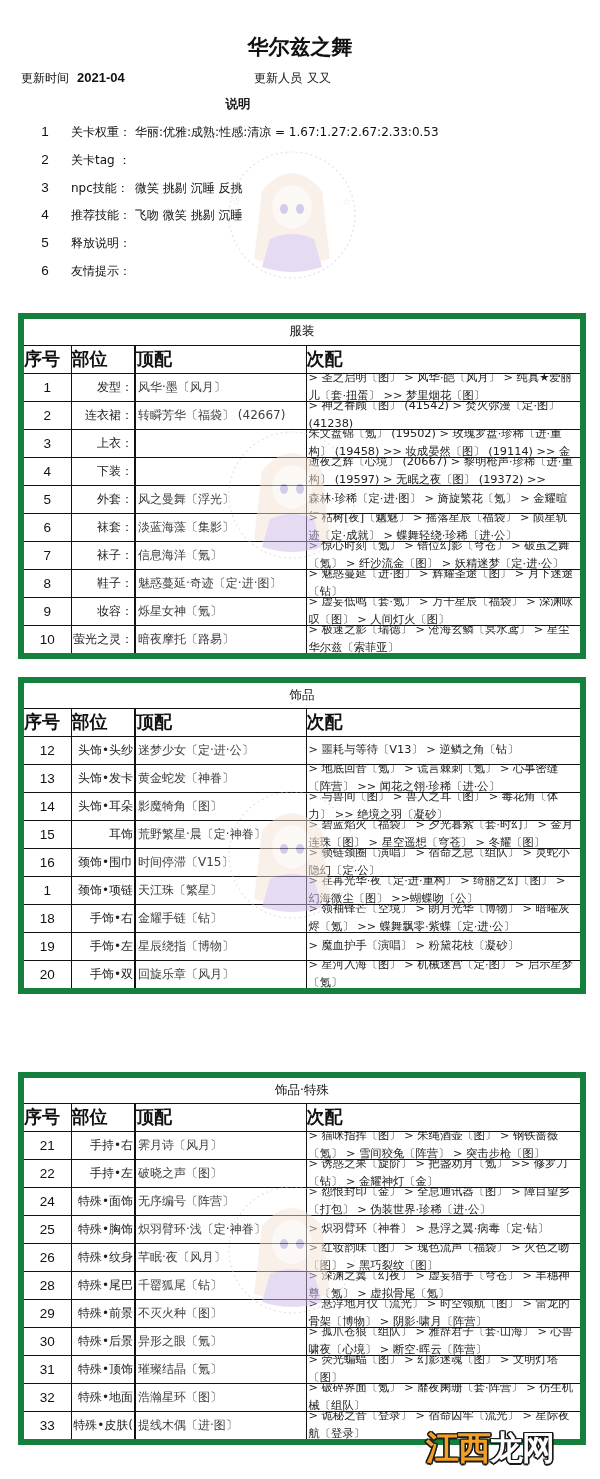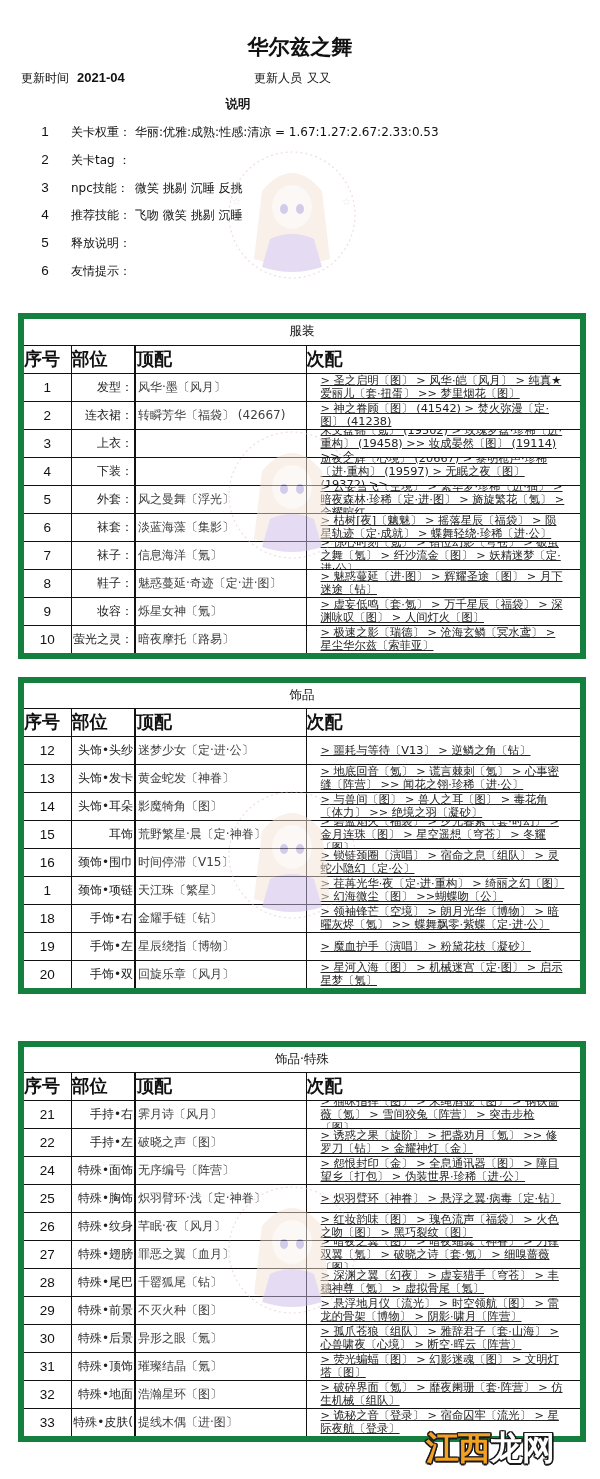--- a/index.html
+++ b/index.html
@@ -34,21 +34,21 @@
   .grid th, .grid td { border: 1px solid #111; padding: 0; height: 28px; overflow: hidden; }
   .grid th.tbl-title { font-size: 12.5px; font-weight: normal; text-align: center; height: 28px; }
   .grid.first th.tbl-title { height: 29px; }
   .grid tr.hdr th { font-size: 18px; font-weight: bold; text-align: left; }
   .grid td:nth-child(2), .grid tr.hdr th:nth-child(2) { border-right: 2px solid #111; }
   .grid td:nth-child(3), .grid tr.hdr th:nth-child(3) { border-right: 1.5px solid #111; }
   .grid td .in { height: 27px; display: flex; align-items: center; overflow: hidden; }
   .grid td.cell-no .in { justify-content: center; font-family: "Liberation Sans", sans-serif; font-size: 13.5px; }
   .grid td.cell-slot .in { display: block; line-height: 27px; text-align: right; white-space: nowrap; font-size: 12px; padding-right: 1px; color: #222; }
   .grid td.cell-top .in { font-size: 12px; padding-left: 2px; white-space: nowrap; color: #404040; }
-  .grid td.cell-alt .in { font-size: 11.3px; line-height: 13px; padding: 0 14px; color: #222; text-decoration: underline; }
+  .grid td.cell-alt .in { font-size: 11.3px; line-height: 18px; padding: 0 2px; color: #222; }
 
   .stamp { position: absolute; width: 136px; height: 136px; pointer-events: none; opacity: 0.5; z-index: 5; }
 
   .logo {
     position: absolute; left: 426px; top: 1428px; z-index: 10; white-space: nowrap;
     font-size: 33px; font-weight: bold; letter-spacing: -1px; line-height: 40px;
     text-shadow: -1.5px 0 #1a1a1a, 1.5px 0 #1a1a1a, 0 -1.5px #1a1a1a, 0 1.5px #1a1a1a,
                  1.2px 1.2px #1a1a1a, -1.2px -1.2px #1a1a1a, 1.2px -1.2px #1a1a1a, -1.2px 1.2px #1a1a1a;
   }
   .logo .a { color: #f2a024; }
@@ -518,21 +518,21 @@
         </td>
         <td class="cell-alt">
           <div class="in">
             <span>&gt; 星河入海〔图〕 &gt; 机械迷宫〔定·图〕 &gt; 启示星梦〔氪〕</span>
           </div>
         </td>
       </tr>
     </tbody>
 </table>
 
-<table class="grid" style="top:1041px;">
+<table class="grid" style="top:1072px;">
   <colgroup>
       <col style="width:50px">
       <col style="width:64px">
       <col style="width:171px">
       <col style="width:277px">
     </colgroup>
   <thead>
     <tr>
       <th class="tbl-title" colspan="4">饰品·特殊</th>
     </tr>
@@ -634,40 +634,20 @@
           <div class="in"><span>特殊•纹身</span></div>
         </td>
         <td class="cell-top">
           <div class="in">
             <span>芊眠·夜〔风月〕</span>
           </div>
         </td>
         <td class="cell-alt">
           <div class="in">
             <span>&gt; 红妆韵味〔图〕 &gt; 瑰色流声〔福袋〕 &gt; 火色之吻〔图〕 &gt; 黑巧裂纹〔图〕</span>
-          </div>
-        </td>
-      </tr>
-      <tr>
-        <td class="cell-no">
-          <div class="in">
-            <span>27</span>
-          </div>
-        </td>
-        <td class="cell-slot">
-          <div class="in"><span>特殊•翅膀</span></div>
-        </td>
-        <td class="cell-top">
-          <div class="in">
-            <span>罪恶之翼〔血月〕</span>
-          </div>
-        </td>
-        <td class="cell-alt">
-          <div class="in">
-            <span>&gt; 暗夜之翼〔图〕 &gt; 暗夜蝠翼〔神眷〕 &gt; 刀锋双翼〔氪〕 &gt; 破晓之诗〔套·氪〕 &gt; 细嗅蔷薇〔图〕</span>
           </div>
         </td>
       </tr>
       <tr>
         <td class="cell-no">
           <div class="in">
             <span>28</span>
           </div>
         </td>
         <td class="cell-slot">

